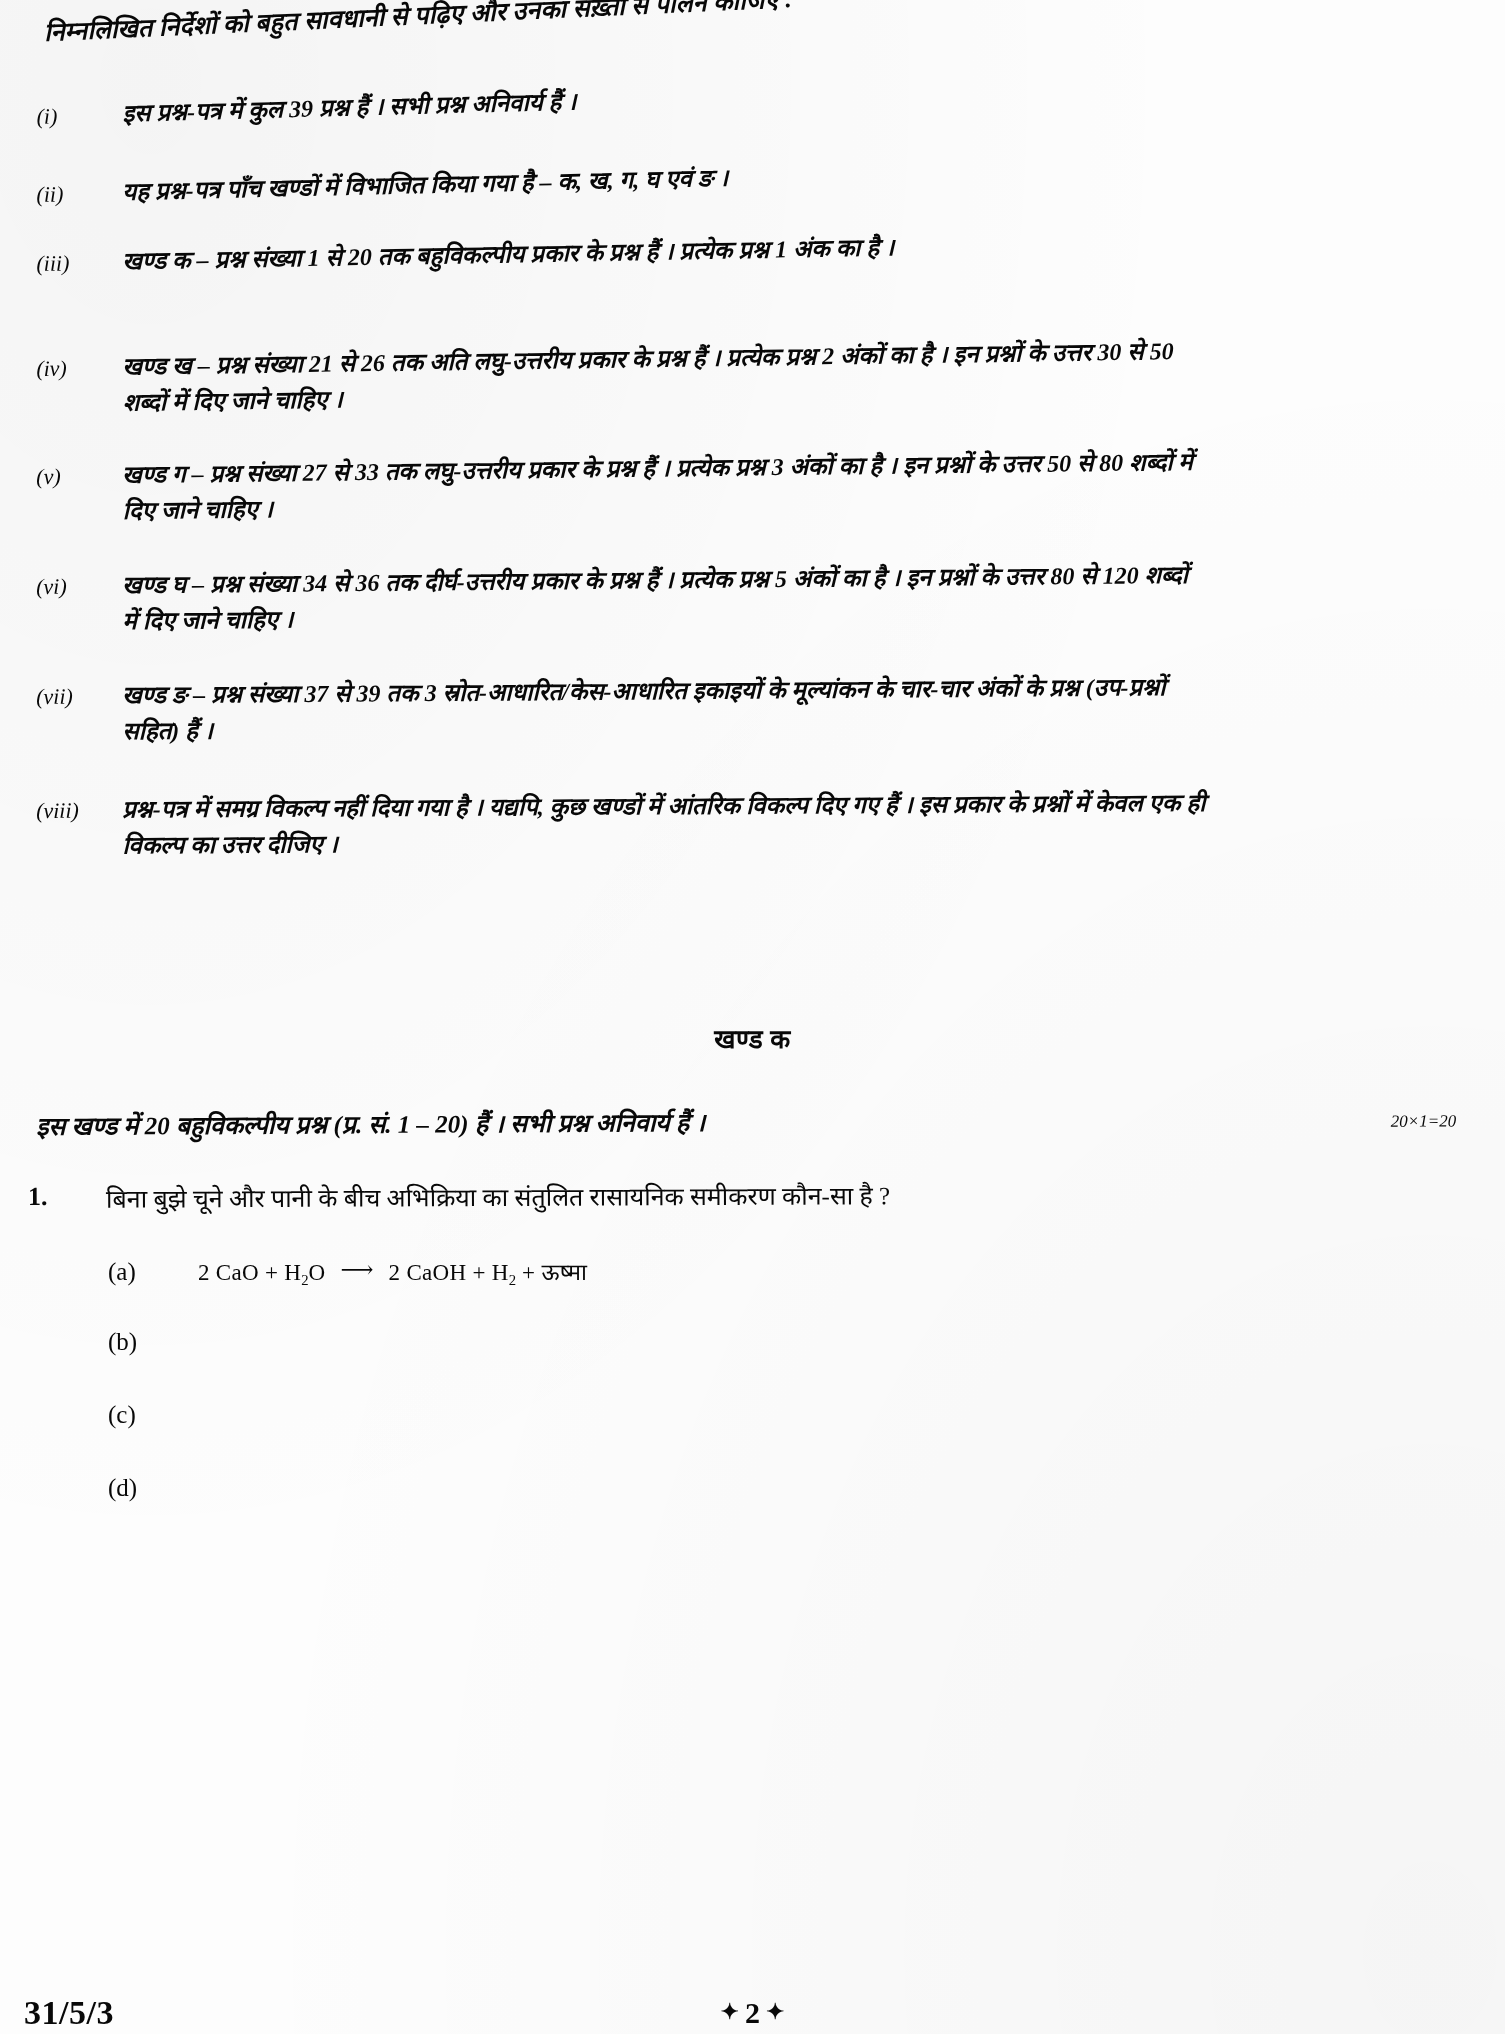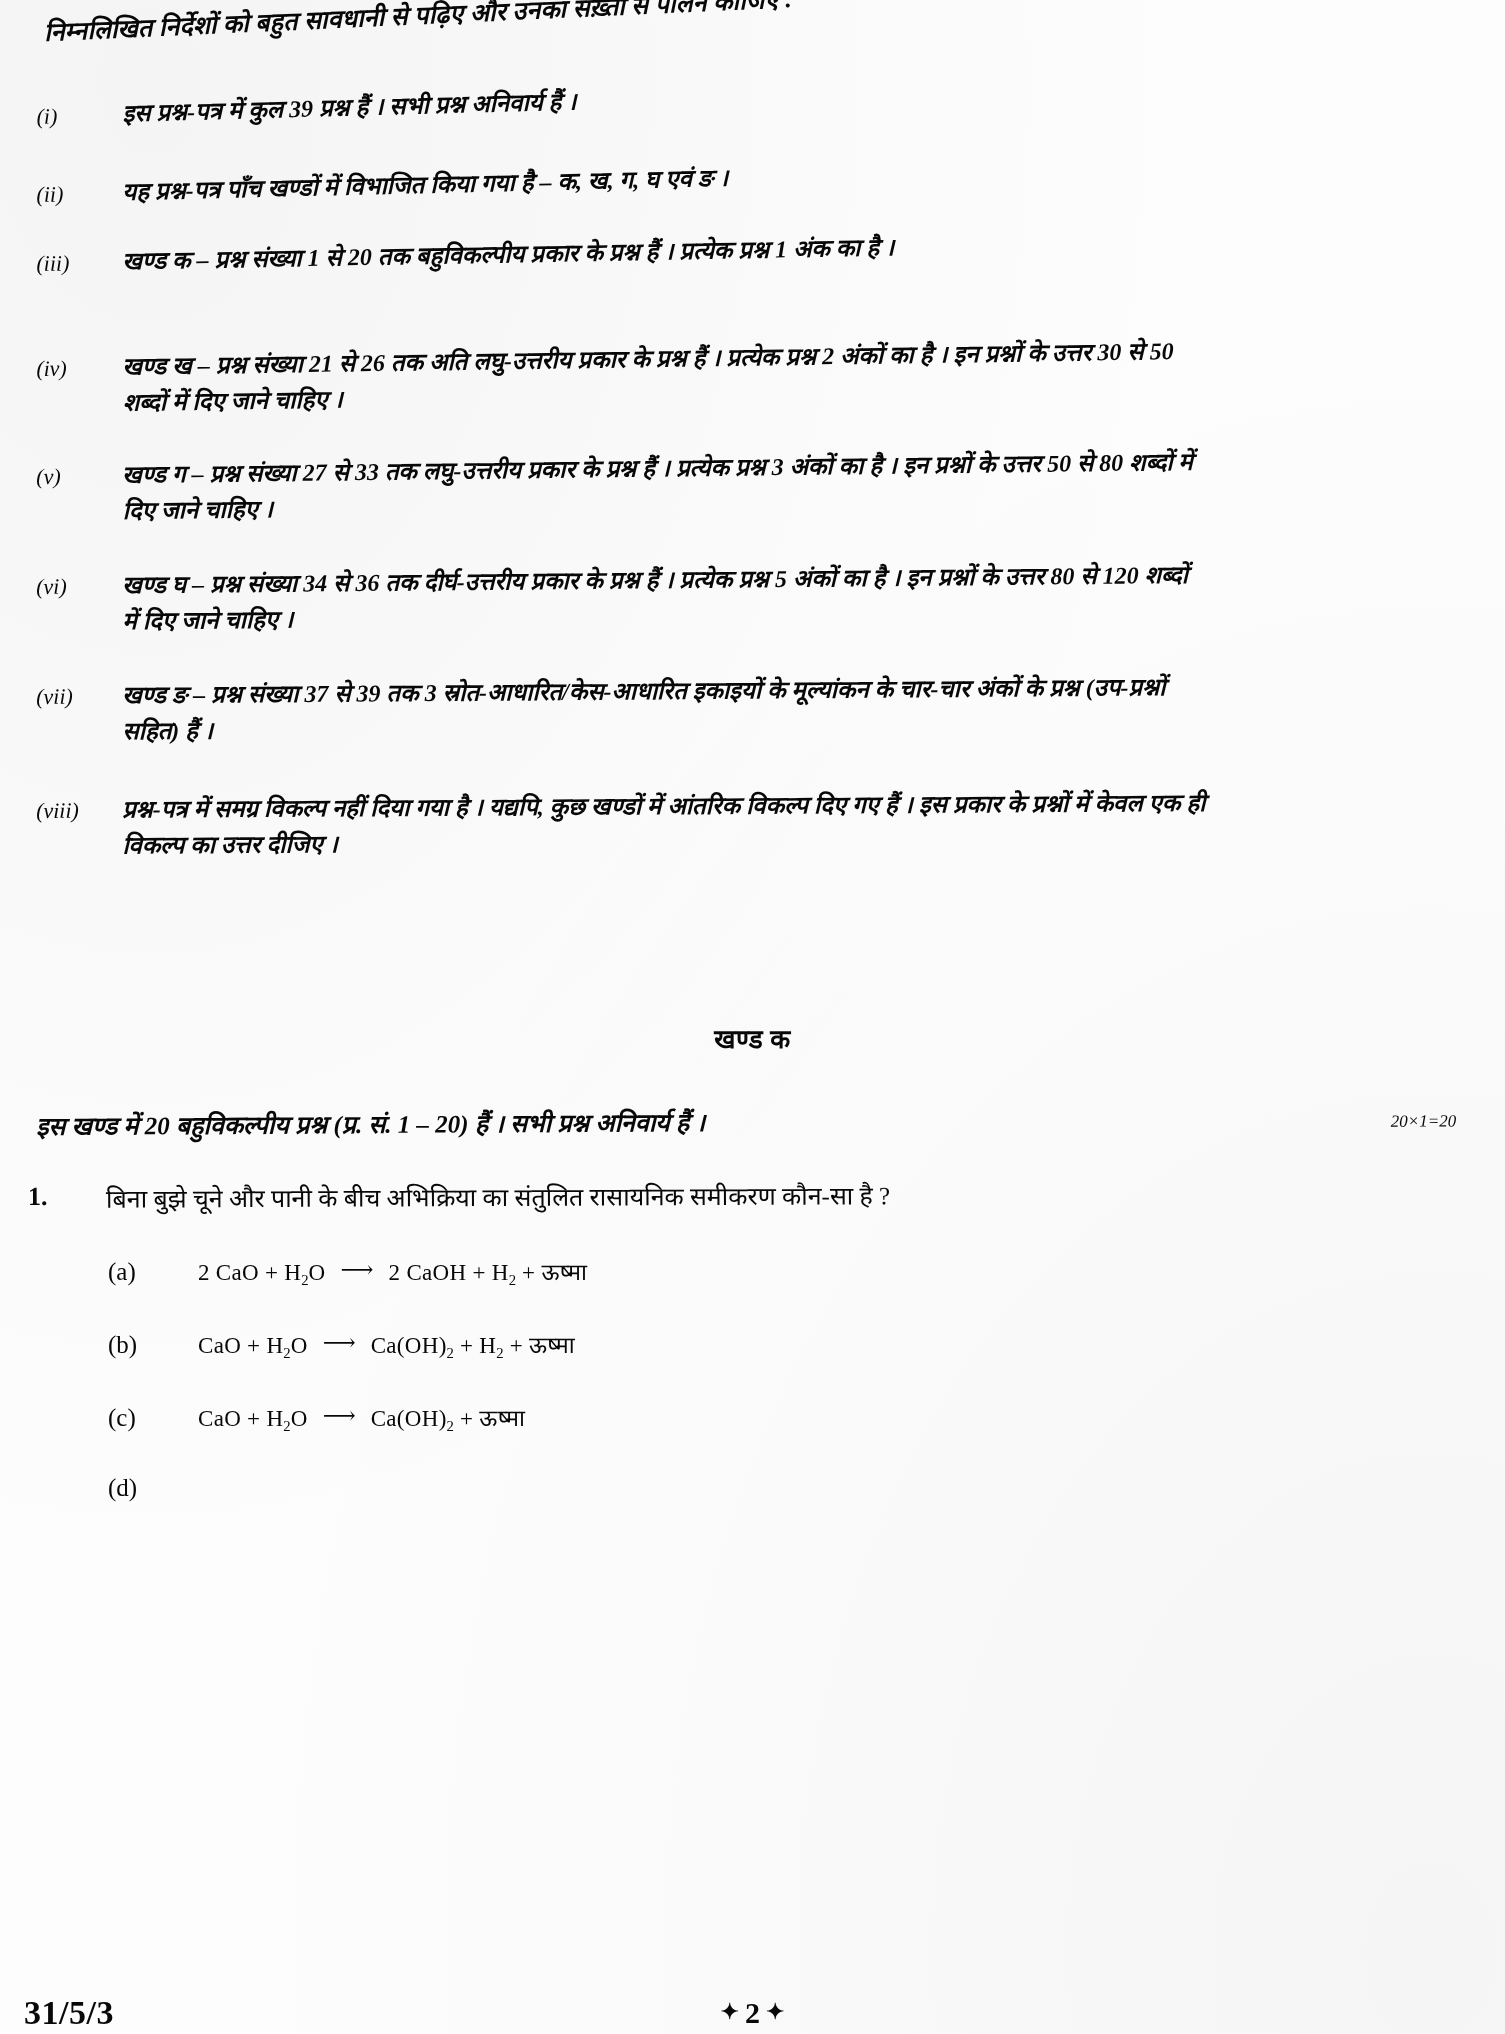--- a/index.html
+++ b/index.html
@@ -287,26 +287,24 @@
 
   <div class="options">
 
     <div class="option-row">
       <span class="opt-label">(a)</span>
       <span class="opt-eq">2 CaO + H<sub>2</sub>O <span class="arrow">⟶</span> 2 CaOH + H<sub>2</sub> + ऊष्मा</span>
     </div>
 
     <div class="option-row">
       <span class="opt-label">(b)</span>
-      <span class="opt-eq">CaO + H<sub>2</sub>O <span class="arrow">⟶</span> Ca(OH)<sub>2</sub> + H<sub>2</sub> + ऊष्मा</span>
     </div>
 
     <div class="option-row">
       <span class="opt-label">(c)</span>
-      <span class="opt-eq">CaO + H<sub>2</sub>O <span class="arrow">⟶</span> Ca(OH)<sub>2</sub> + ऊष्मा</span>
     </div>
 
     <div class="option-row">
       <span class="opt-label">(d)</span>
     </div>
 
   </div>
 
   <div class="footer">
     <div class="footer-code">31/5/3</div>

